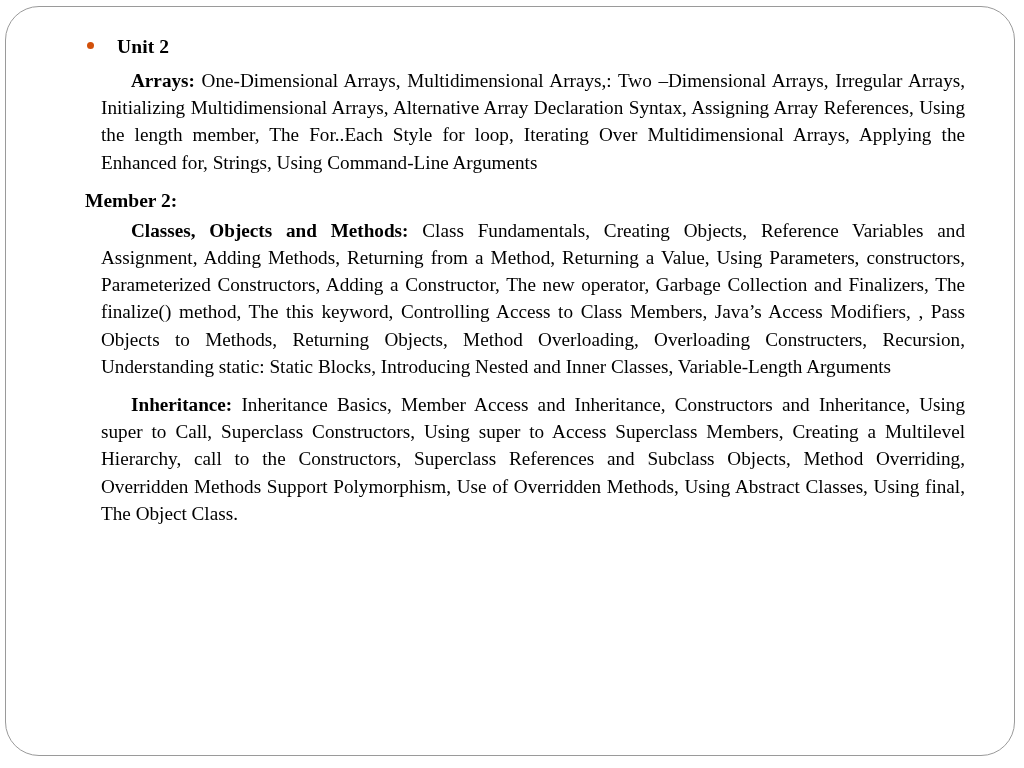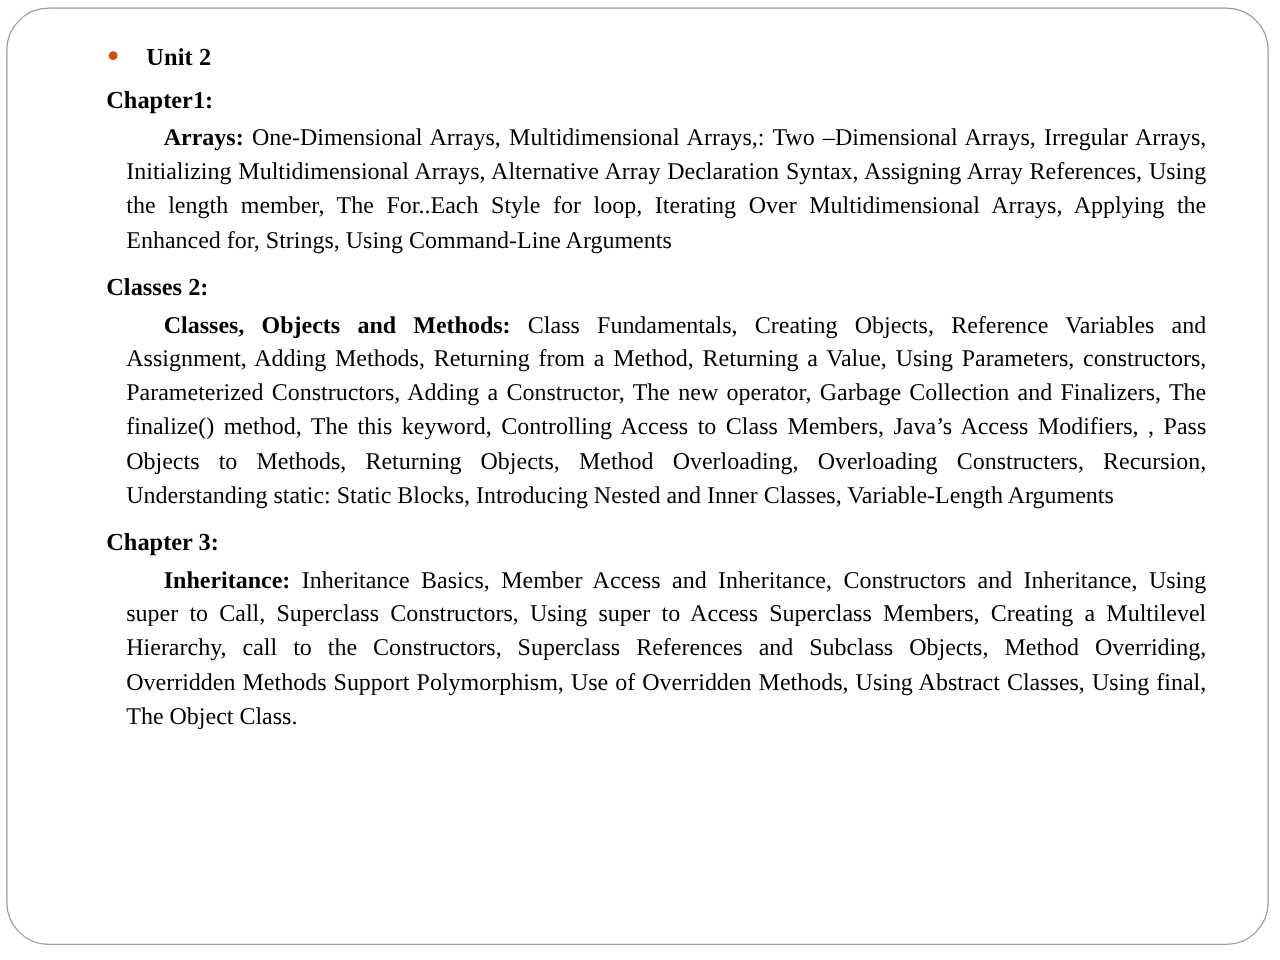--- a/index.html
+++ b/index.html
@@ -93,23 +93,21 @@
 
   <div class="slide-frame" style="border-color: rgb(154, 154, 154);"></div>
 
   <div class="content">
 
     <div class="bullet-line">
       <span class="bullet-dot" style="background: rgb(210, 80, 10);"></span>
       <span class="bullet-text">Unit 2</span>
     </div>
 
-    <div class="chapter-heading">Chapter1:</div>
     <p class="body-para gap-after-para"><span class="lead">Arrays:</span><span> One-Dimensional Arrays, Multidimensional Arrays,: Two –Dimensional Arrays, Irregular Arrays, Initializing Multidimensional Arrays, Alternative Array Declaration Syntax, Assigning Array References, Using the length member, The For..Each Style for loop, Iterating Over Multidimensional Arrays, Applying the Enhanced for, Strings, Using Command-Line Arguments</span></p>
 
-    <div class="chapter-heading">Classes 2:</div>
+    <div class="chapter-heading">Member 2:</div>
     <p class="body-para gap-after-para"><span class="lead">Classes, Objects and Methods:</span><span> Class Fundamentals, Creating Objects, Reference Variables and Assignment, Adding Methods, Returning from a Method, Returning a Value, Using Parameters, constructors, Parameterized Constructors, Adding a Constructor, The new operator, Garbage Collection and Finalizers, The finalize() method, The this keyword, Controlling Access to Class Members, Java’s Access Modifiers, , Pass Objects to Methods, Returning Objects, Method Overloading, Overloading Constructers, Recursion, Understanding static: Static Blocks, Introducing Nested and Inner Classes, Variable-Length Arguments</span></p>
 
-    <div class="chapter-heading">Chapter 3:</div>
     <p class="body-para"><span class="lead">Inheritance:</span><span> Inheritance Basics, Member Access and Inheritance, Constructors and Inheritance, Using super to Call, Superclass Constructors, Using super to Access Superclass Members, Creating a Multilevel Hierarchy, call to the Constructors, Superclass References and Subclass Objects, Method Overriding, Overridden Methods Support Polymorphism, Use of Overridden Methods, Using Abstract Classes, Using final, The Object Class.</span></p>
 
   </div>
 </div>
 
 </body></html>

